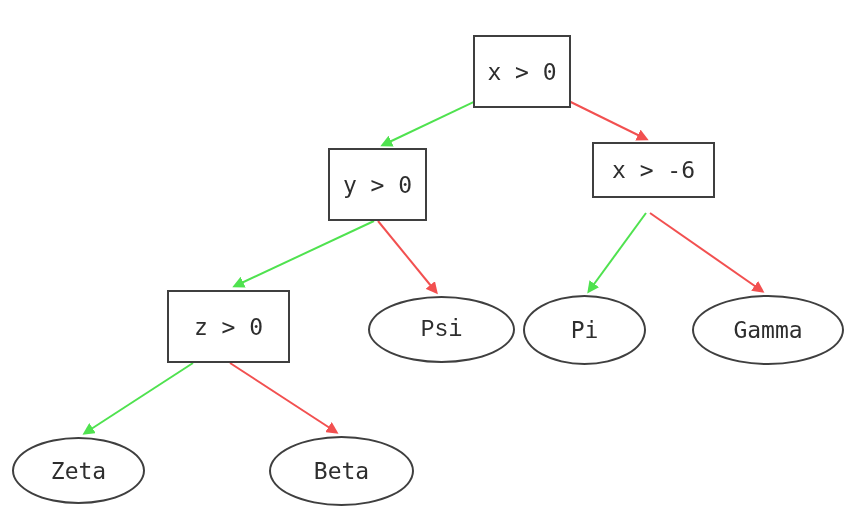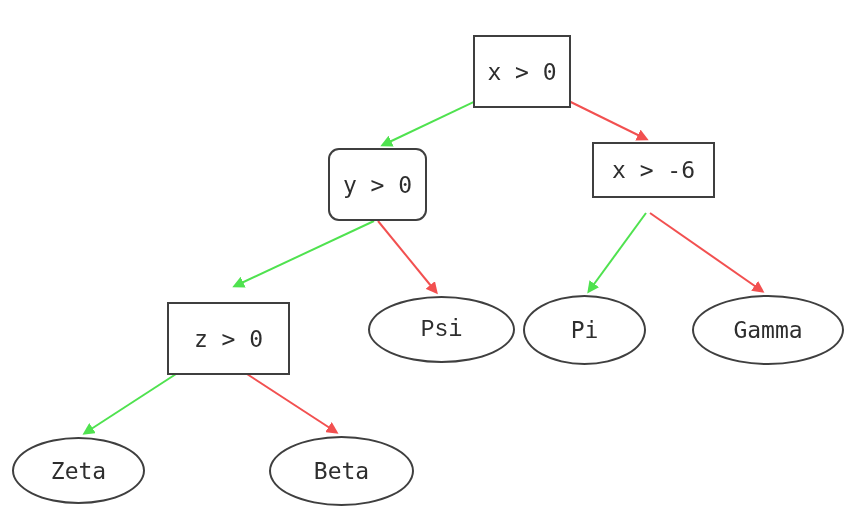--- a/index.html
+++ b/index.html
@@ -64,29 +64,29 @@
     <line x1="646" y1="213" x2="589" y2="291" marker-end="url(#arrow-true)" stroke="#4fe24f"></line>
     <line x1="650" y1="213" x2="762" y2="291" marker-end="url(#arrow-false)" stroke="#f25050"></line>
     <line x1="193" y1="363" x2="85" y2="433" marker-end="url(#arrow-true)" stroke="#4fe24f"></line>
     <line x1="230" y1="363" x2="336" y2="432" marker-end="url(#arrow-false)" stroke="#f25050"></line>
   </svg>
 
   <div class="node rect" style="left:473px; top:7px; width:98px; height:73px;margin-top:28px;">
     <span>x &gt; 0</span>
   </div>
 
-  <div class="node rect" style="left:328px; top:148px; width:99px; height:73px;border-radius:11px;">
+  <div class="node rect" style="left:328px; top:148px; width:99px; height:73px;">
     <span>y &gt; 0</span>
   </div>
 
   <div class="node rect" style="left:592px; top:142px; width:123px; height:56px;">
     <span>x &gt; -6</span>
   </div>
 
-  <div class="node rect" style="left:167px; top:290px; width:123px; height:73px;margin-top:12px;">
+  <div class="node rect" style="left:167px; top:290px; width:123px; height:73px;">
     <span>z &gt; 0</span>
   </div>
 
   <div class="node ellipse" style="left:368px; top:296px; width:147px; height:67px;font-family:Liberation Mono, monospace;">
     <span>Psi</span>
   </div>
 
   <div class="node ellipse" style="left:692px; top:295px; width:152px; height:70px;">
     <span>Gamma</span>
   </div>

